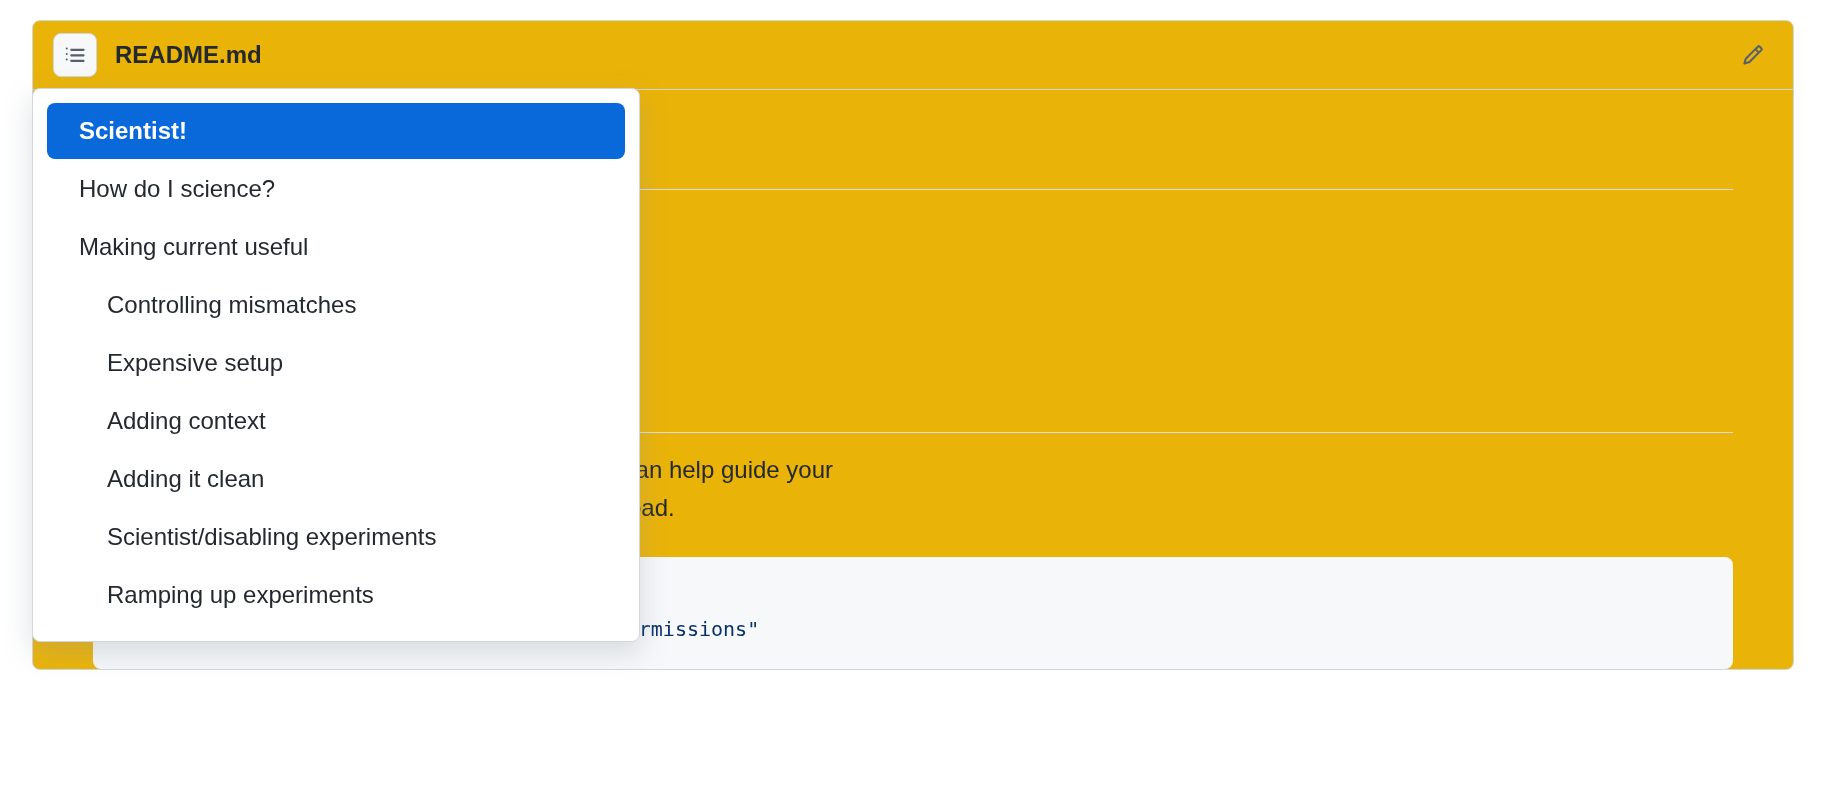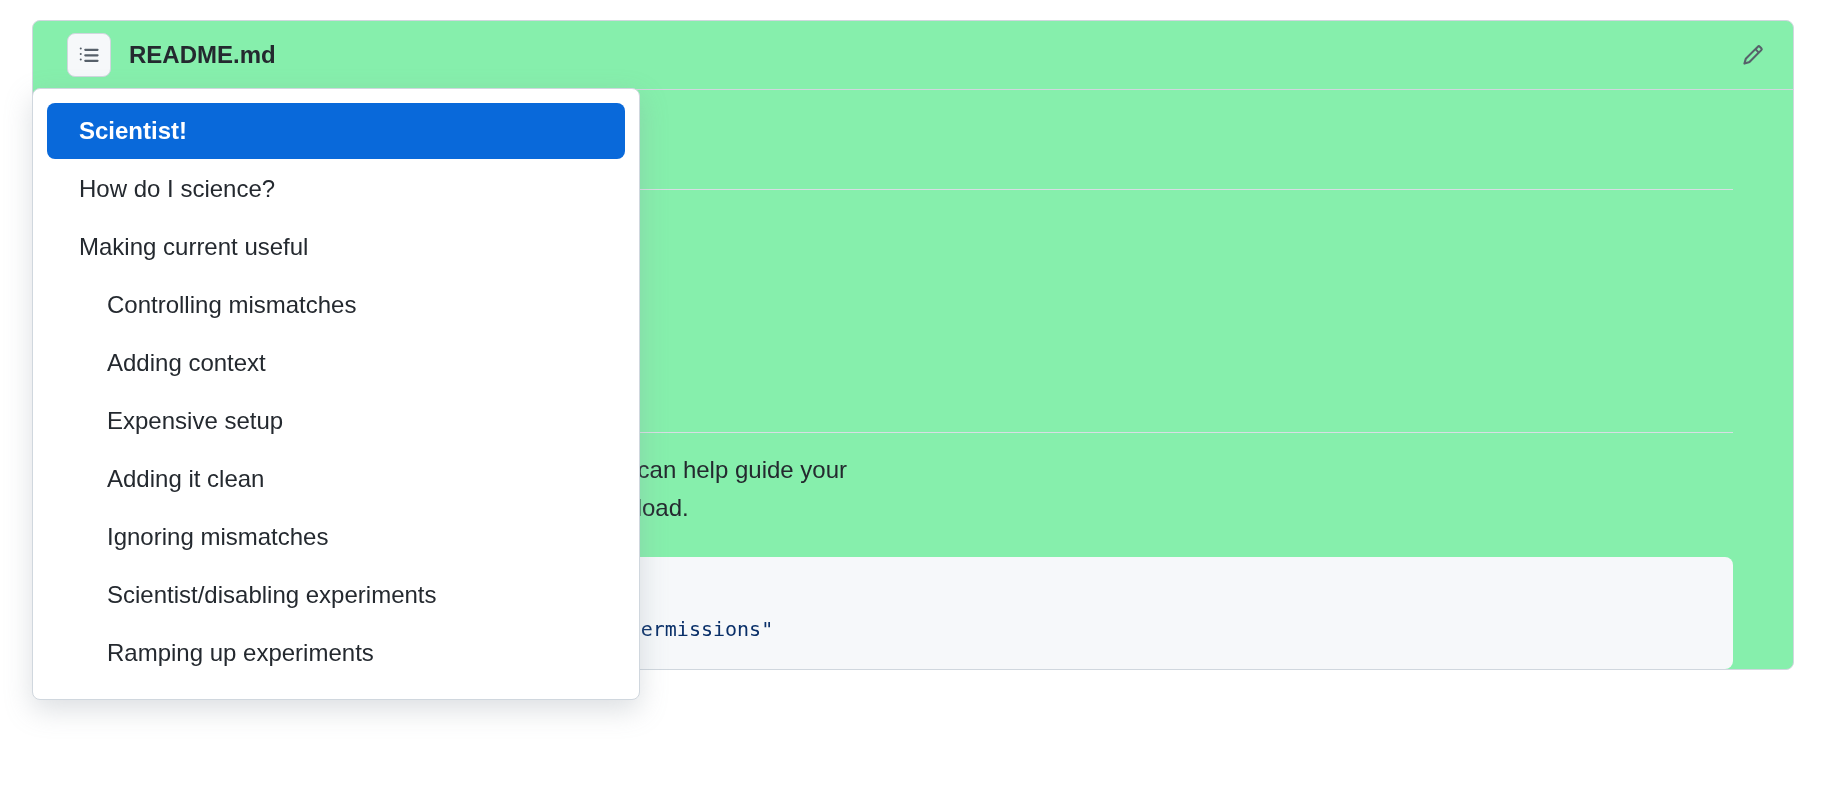--- a/index.html
+++ b/index.html
@@ -12,22 +12,21 @@
   overflow: hidden;
   position: relative;
 }
 .readme-box {
   position: absolute;
   top: 20px;
   left: 32px;
   right: 44px;
   border: 1.5px solid #d0d7de;
   border-radius: 8px;
-  background: #86efac;
-  padding-left: 14px;
+  background: #eab308;
 }
 .readme-header {
   display: flex;
   align-items: center;
   padding: 12px 20px;
   border-bottom: 1.5px solid #d0d7de;
 }
 .toc-button {
   width: 44px;
   height: 44px;
@@ -215,19 +214,18 @@
     <div class="code-block"><span class="tok-kw">def</span> <span class="tok-fn">allows?</span><span>(user)</span>
                                  <span class="tok-str">"widget-permissions"</span></div>
   </div>
 </div>
 
 <div class="toc-dropdown">
   <div class="toc-item active">Scientist!</div>
   <div class="toc-item">How do I science?</div>
   <div class="toc-item">Making current useful</div>
   <div class="toc-item sub">Controlling mismatches</div>
+  <div class="toc-item sub">Expensive setup</div>
   <div class="toc-item sub">Adding context</div>
-  <div class="toc-item sub">Expensive setup</div>
   <div class="toc-item sub">Adding it clean</div>
-  <div class="toc-item sub">Ignoring mismatches</div>
   <div class="toc-item sub">Scientist/disabling experiments</div>
   <div class="toc-item sub">Ramping up experiments</div>
 </div>
 
 </body></html>

